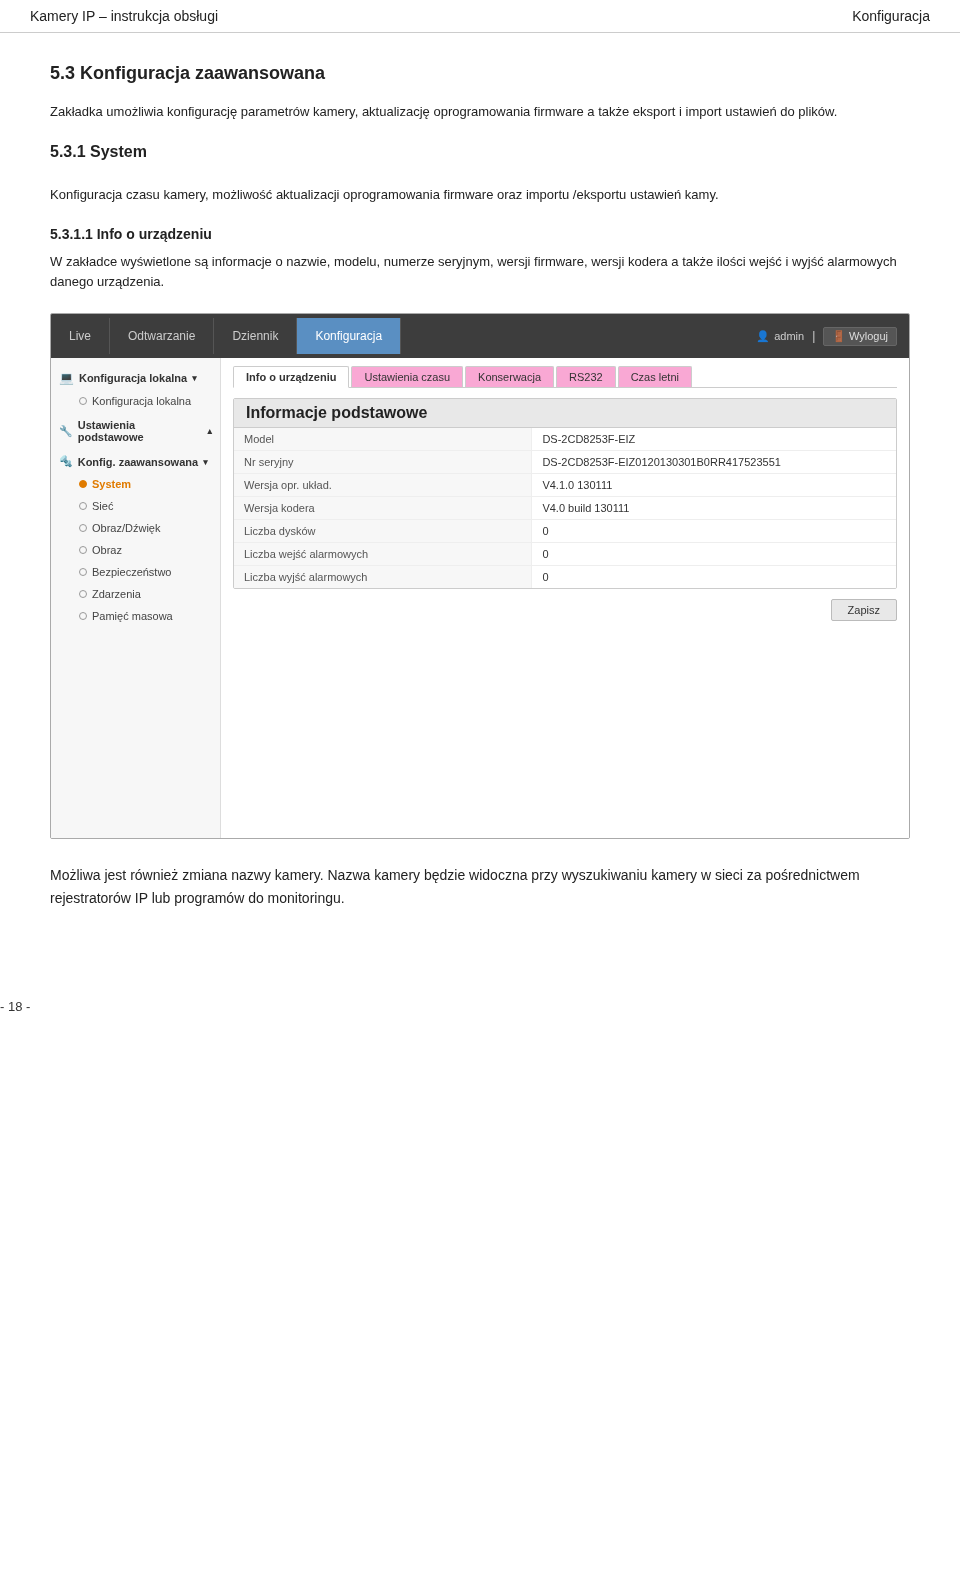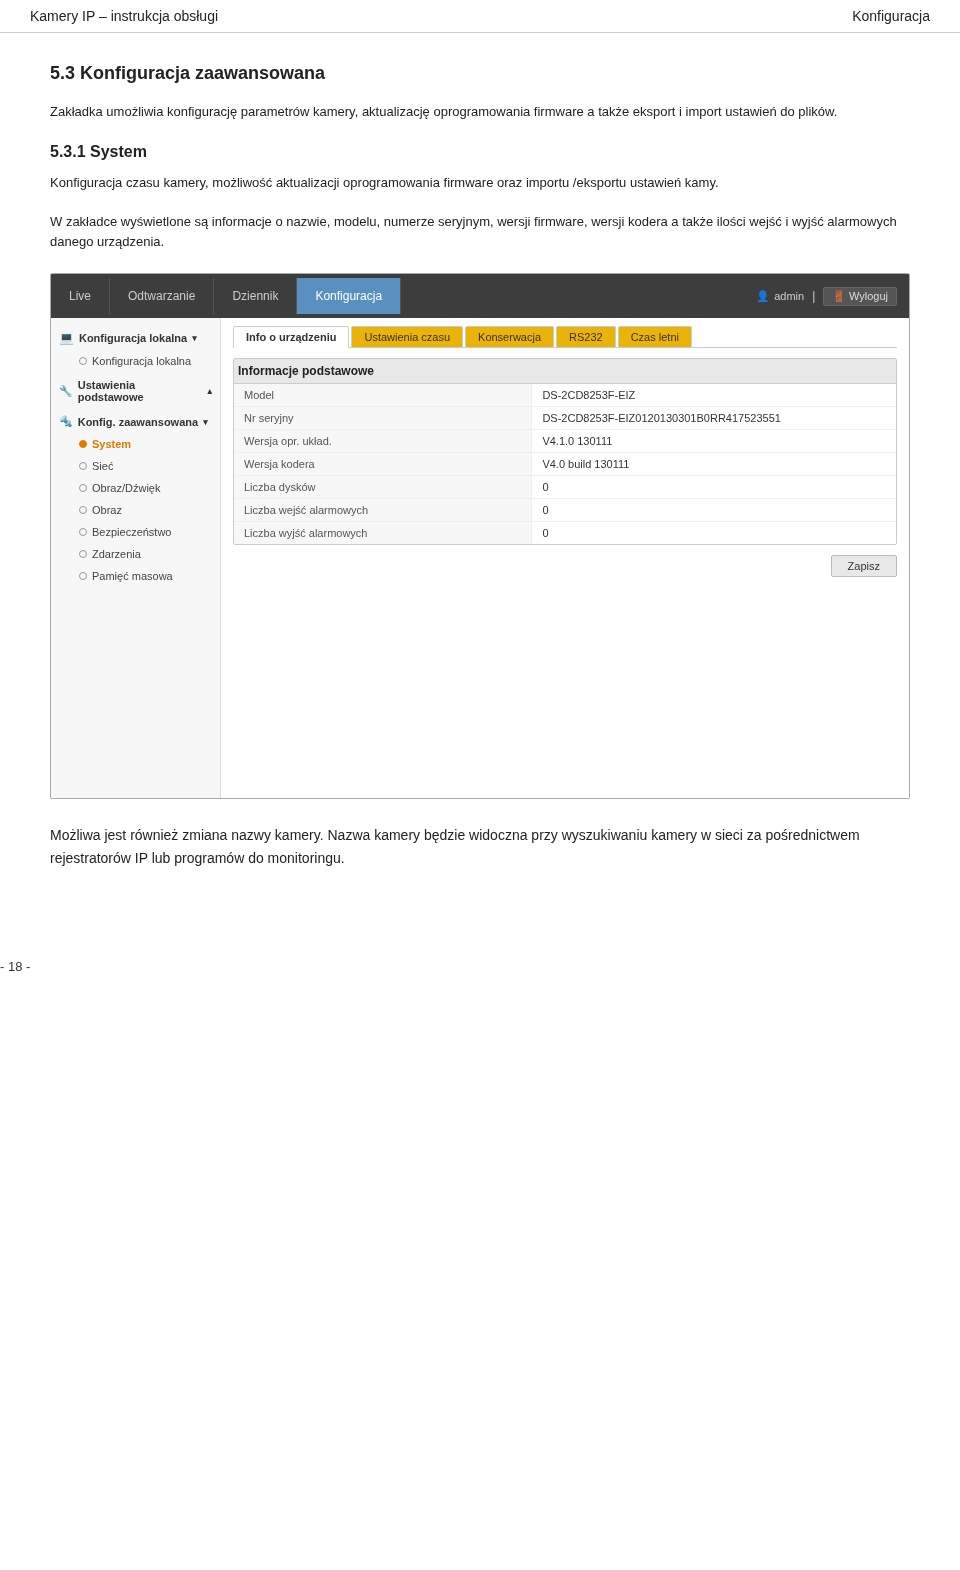--- a/index.html
+++ b/index.html
@@ -36,21 +36,21 @@
     p.section-text {
       font-size: 13px;
       line-height: 1.6;
       margin-bottom: 18px;
       margin-top: 7px;
     }
 
     h3.subsection-title {
       font-size: 16px;
       font-weight: bold;
-      margin-bottom: 12px;
+      margin-bottom: 24px;
       margin-top: 20px;
     }
 
     h4.subsubsection-title {
       font-size: 14px;
       font-weight: bold;
       margin-bottom: 10px;
       margin-top: 20px;
     }
 
@@ -172,21 +172,21 @@
     .panel-tabs {
       display: flex;
       gap: 2px;
       margin-bottom: 10px;
       border-bottom: 1px solid #ccc;
       padding-bottom: 0;
     }
     .panel-tab {
       padding: 4px 12px;
       font-size: 11px;
-      background: #eab308;
+      background: #f9a8d4;
       border: 1px solid #ccc;
       border-bottom: none;
       cursor: pointer;
       color: #333;
       border-radius: 2px 2px 0 0;
     }
     .panel-tab.active {
       background: #fff;
       border-bottom: 1px solid #fff;
       color: #333;
@@ -195,22 +195,22 @@
     }
 
     
     .info-section {
       border: 1px solid #ccc;
       border-radius: 2px;
       overflow: hidden;
     }
     .info-section-header {
       background: #e8e8e8;
-      padding: 5px 4px;
-      font-size: 12px;
+      padding: 5px 12px;
+      font-size: 16px;
       font-weight: bold;
       border-bottom: 1px solid #ccc;
     }
     .info-table {
       width: 100%;
       border-collapse: collapse;
     }
     .info-table tr {
       border-bottom: 1px solid #eee;
     }
@@ -302,20 +302,23 @@
   </h2>
 
   <p class="section-text">Zakładka umożliwia konfigurację parametrów kamery, aktualizację oprogramowania firmware a także eksport i import ustawień do plików.</p>
 
   <h3 class="subsection-title">
     <span>5.3.1</span>&nbsp;<span>System</span>
   </h3>
 
   <p class="section-text">Konfiguracja czasu kamery, możliwość aktualizacji oprogramowania firmware oraz importu /eksportu ustawień kamy.</p>
 
+  <h4 class="subsubsection-title">
+    <span>5.3.1.1</span>&nbsp;<span>Info o urządzeniu</span>
+  </h4>
 
   <p class="section-text">W zakładce wyświetlone są informacje o nazwie, modelu, numerze seryjnym, wersji firmware, wersji kodera a także ilości wejść i wyjść alarmowych danego urządzenia.</p>
 
   <div class="ui-screenshot">
 
     <div class="nav-bar">
       <div class="nav-bar-tabs">
         <div class="nav-tab">Live</div>
         <div class="nav-tab">Odtwarzanie</div>
         <div class="nav-tab">Dziennik</div>

